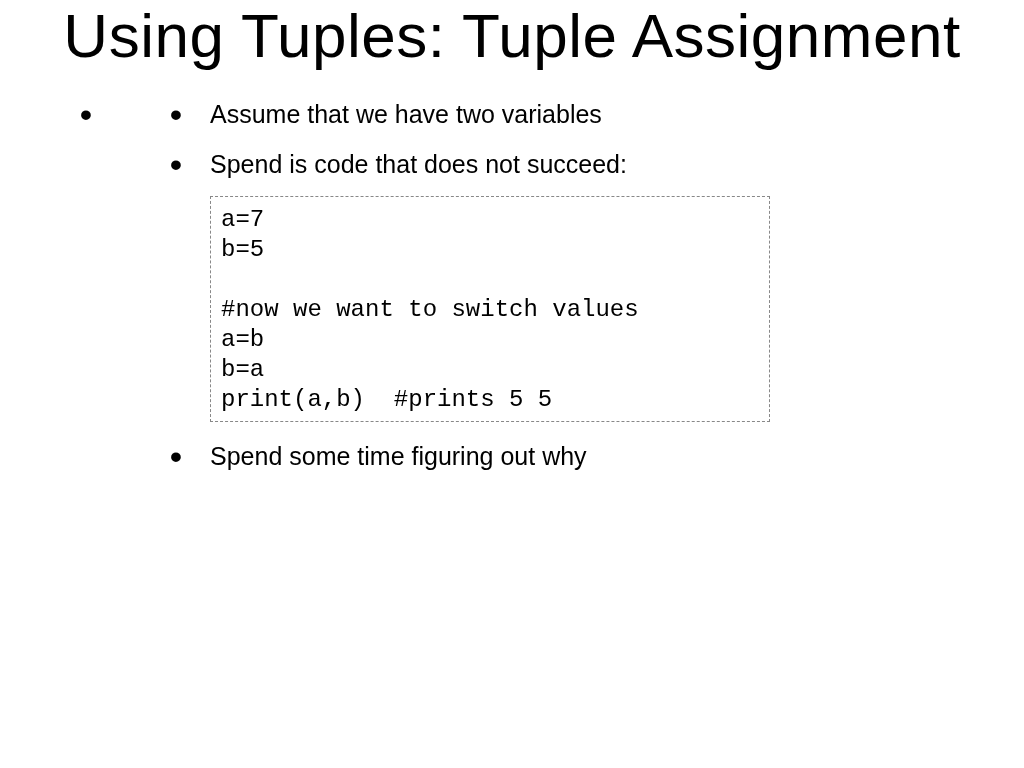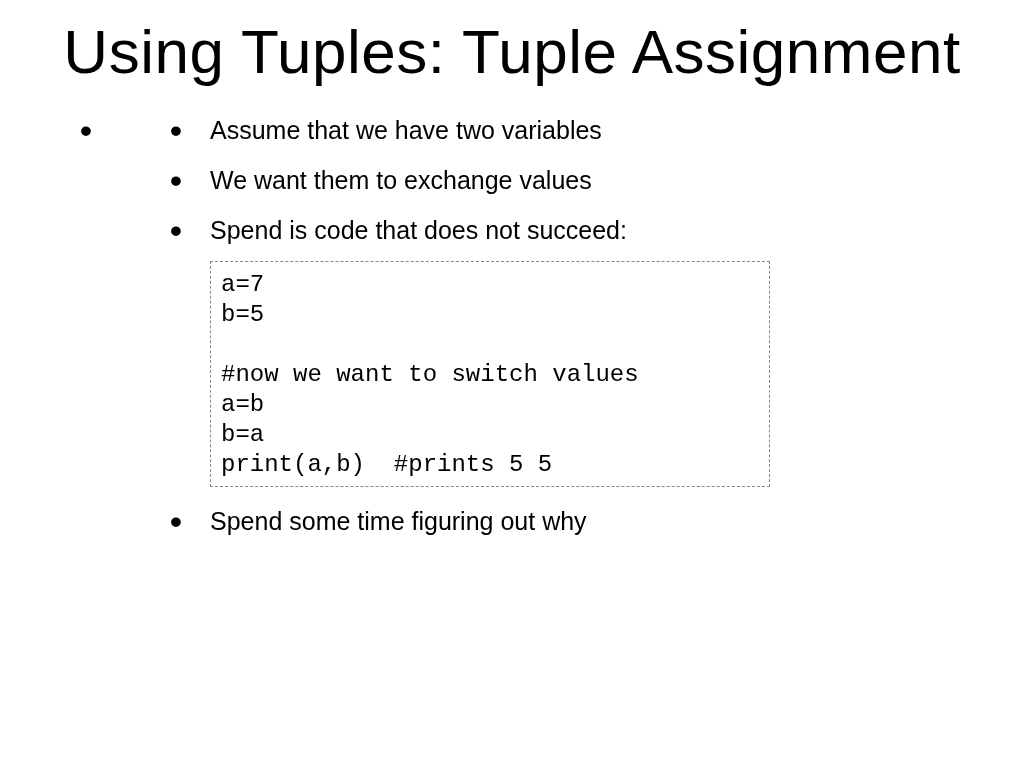--- a/index.html
+++ b/index.html
@@ -1,38 +1,37 @@
 <!DOCTYPE html>
 <html><head>
 <meta charset="utf-8">
 <style>
   * { margin: 0; padding: 0; box-sizing: border-box; }
   html, body { width: 1024px; height: 768px; background: #fff; font-family: Arial, Helvetica, sans-serif; color: #000; }
   .slide { width: 1024px; height: 768px; position: relative; padding: 0 60px 0 60px; }
-  .title { font-size: 62px; font-weight: 400; text-align: center; line-height: 1.1; padding-top: 18px; letter-spacing: 0.5px; }
+  .title { font-size: 62px; font-weight: 400; text-align: center; line-height: 1.1; padding-top: 2px; letter-spacing: 0.5px; }
   .content { padding-top: 28px; }
   ul.level1 { list-style: none; padding-left: 20px; }
   ul.level1 > li { position: relative; padding-left: 40px; font-size: 25px; line-height: 1.35; margin-bottom: 8px; }
   ul.level1 > li::before { content: "•"; position: absolute; left: 0; top: -6px; font-size: 34px; font-weight: bold; }
   ul.level2 { list-style: none; padding-left: 50px; }
   ul.level2 > li { position: relative; padding-left: 40px; font-size: 25px; line-height: 1.35; margin-bottom: 16px; }
   ul.level2 > li::before { content: "•"; position: absolute; left: 0; top: -6px; font-size: 34px; font-weight: bold; }
   .codebox { margin: 14px 0 18px 0; border: 1px dashed #888; padding: 8px 10px 6px 10px; font-family: "Courier New", Courier, monospace; font-size: 24px; line-height: 1.25; white-space: pre; width: 560px; }
 </style>
 </head>
 <body>
 
 <div class="slide">
   <h1 class="title">Using Tuples: Tuple Assignment</h1>
   <div class="content">
     <ul class="level1">
       <li>
         <ul class="level2">
           <li>Assume that we have two variables</li>
-          <li>We want them to exchange values</li>
           <li>
             <span>Spend is code that does not succeed:</span>
             <div class="codebox">a=7
 b=5
 
 #now we want to switch values
 a=b
 b=a
 print(a,b)  #prints 5 5</div>
           </li>

